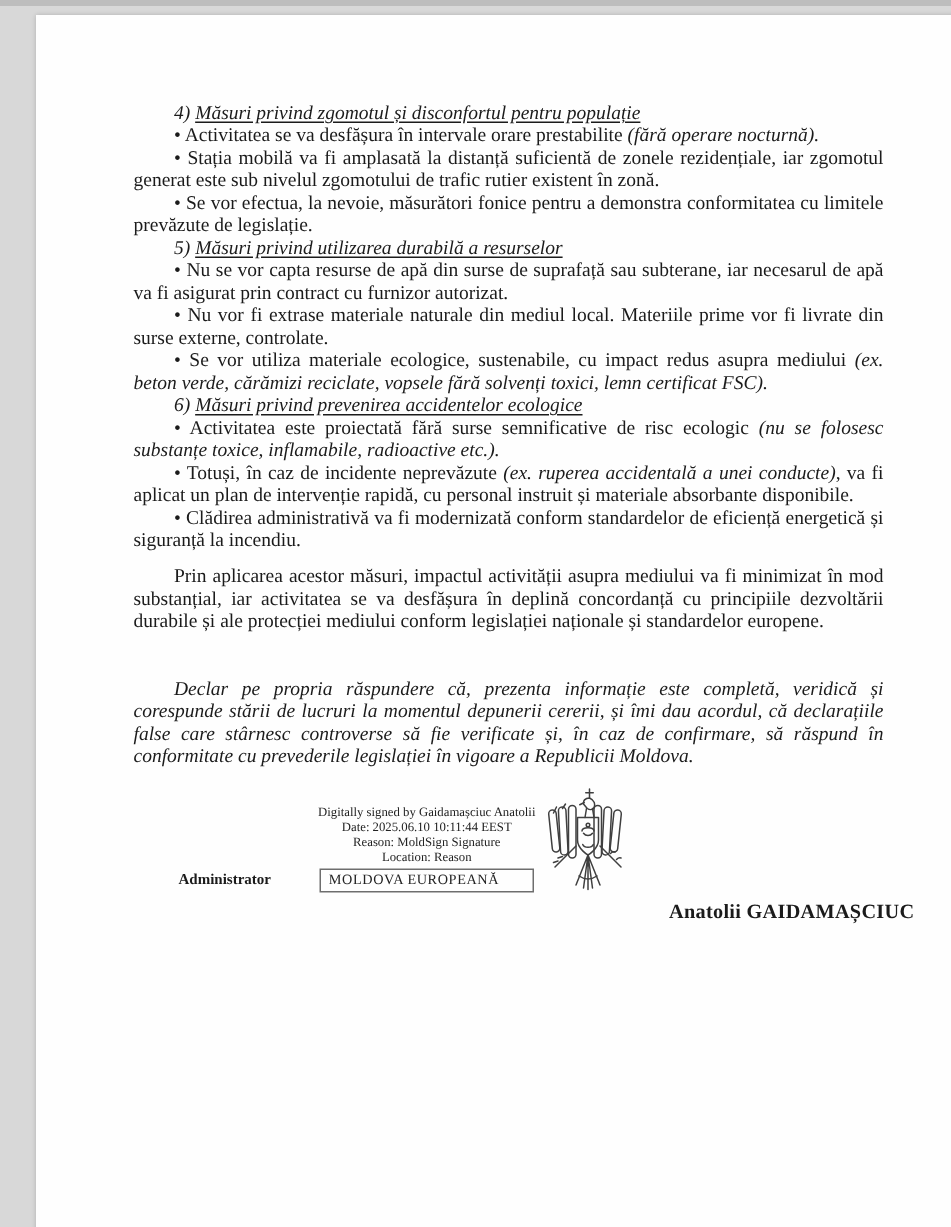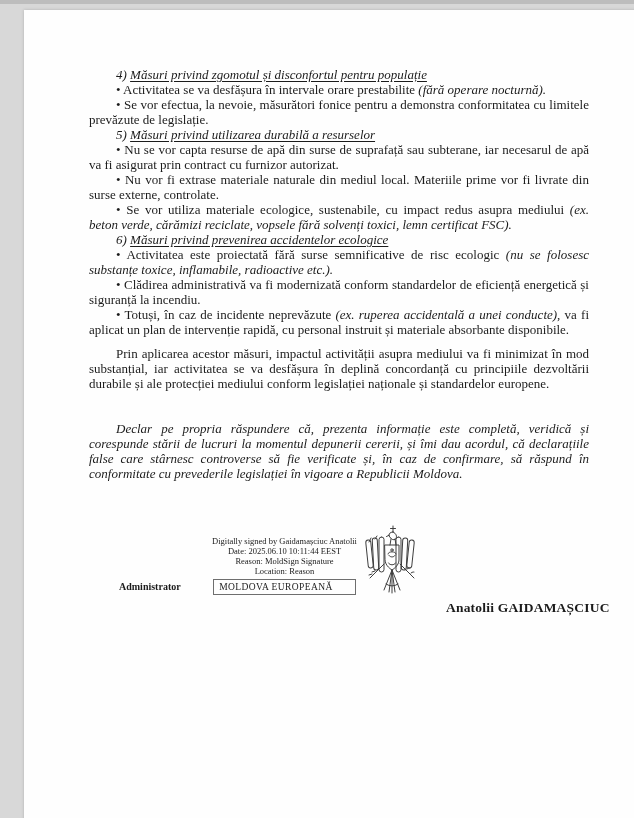--- a/index.html
+++ b/index.html
@@ -59,29 +59,30 @@
 <body>
 
 <div class="top-shade"></div>
 
 <div class="paper">
 
   <div class="textblock">
     <div id="sections">
         <p class="para heading"><span>4) </span><span class="heading-title">Măsuri privind zgomotul și disconfortul pentru populație</span></p>
         <p class="para bullet"><span>• </span><span>Activitatea se va desfășura în intervale orare prestabilite </span><i>(fără operare nocturnă).</i></p>
+        <p class="para bullet"><span>• </span><span>Stația mobilă va fi amplasată la distanță suficientă de zonele rezidențiale, iar zgomotul generat este sub nivelul zgomotului de trafic rutier existent în zonă.</span></p>
         <p class="para bullet"><span>• </span><span>Se vor efectua, la nevoie, măsurători fonice pentru a demonstra conformitatea cu limitele prevăzute de legislație.</span></p>
         <p class="para heading"><span>5) </span><span class="heading-title">Măsuri privind utilizarea durabilă a resurselor</span></p>
         <p class="para bullet"><span>• </span><span>Nu se vor capta resurse de apă din surse de suprafață sau subterane, iar necesarul de apă va fi asigurat prin contract cu furnizor autorizat.</span></p>
         <p class="para bullet"><span>• </span><span>Nu vor fi extrase materiale naturale din mediul local. Materiile prime vor fi livrate din surse externe, controlate.</span></p>
         <p class="para bullet"><span>• </span><span>Se vor utiliza materiale ecologice, sustenabile, cu impact redus asupra mediului </span><i>(ex. beton verde, cărămizi reciclate, vopsele fără solvenți toxici, lemn certificat FSC).</i></p>
         <p class="para heading"><span>6) </span><span class="heading-title">Măsuri privind prevenirea accidentelor ecologice</span></p>
         <p class="para bullet"><span>• </span><span>Activitatea este proiectată fără surse semnificative de risc ecologic </span><i>(nu se folosesc substanțe toxice, inflamabile, radioactive etc.).</i></p>
+        <p class="para bullet"><span>• </span><span>Totuși, în caz de incidente neprevăzute </span><i>(ex. ruperea accidentală a unei conducte)</i><span>, va fi aplicat un plan de intervenție rapidă, cu personal instruit și materiale absorbante disponibile.</span></p>
         <p class="para bullet"><span>• </span><span>Clădirea administrativă va fi modernizată conform standardelor de eficiență energetică și siguranță la incendiu.</span></p>
-        <p class="para bullet"><span>• </span><span>Totuși, în caz de incidente neprevăzute </span><i>(ex. ruperea accidentală a unei conducte)</i><span>, va fi aplicat un plan de intervenție rapidă, cu personal instruit și materiale absorbante disponibile.</span></p>
       </div>
     <p class="para closing">Prin aplicarea acestor măsuri, impactul activității asupra mediului va fi minimizat în mod substanțial, iar activitatea se va desfășura în deplină concordanță cu principiile dezvoltării durabile și ale protecției mediului conform legislației naționale și standardelor europene.</p>
     <p class="para declaration">Declar pe propria răspundere că, prezenta informație este completă, veridică și corespunde stării de lucruri la momentul depunerii cererii, și îmi dau acordul, că declarațiile false care stârnesc controverse să fie verificate și, în caz de confirmare, să răspund în conformitate cu prevederile legislației în vigoare a Republicii Moldova.</p>
   </div>
 
   <div class="signature">
 
     <div class="stamp">
       <div>Digitally signed by Gaidamașciuc Anatolii</div>
       <div>Date: 2025.06.10 10:11:44 EEST</div>

